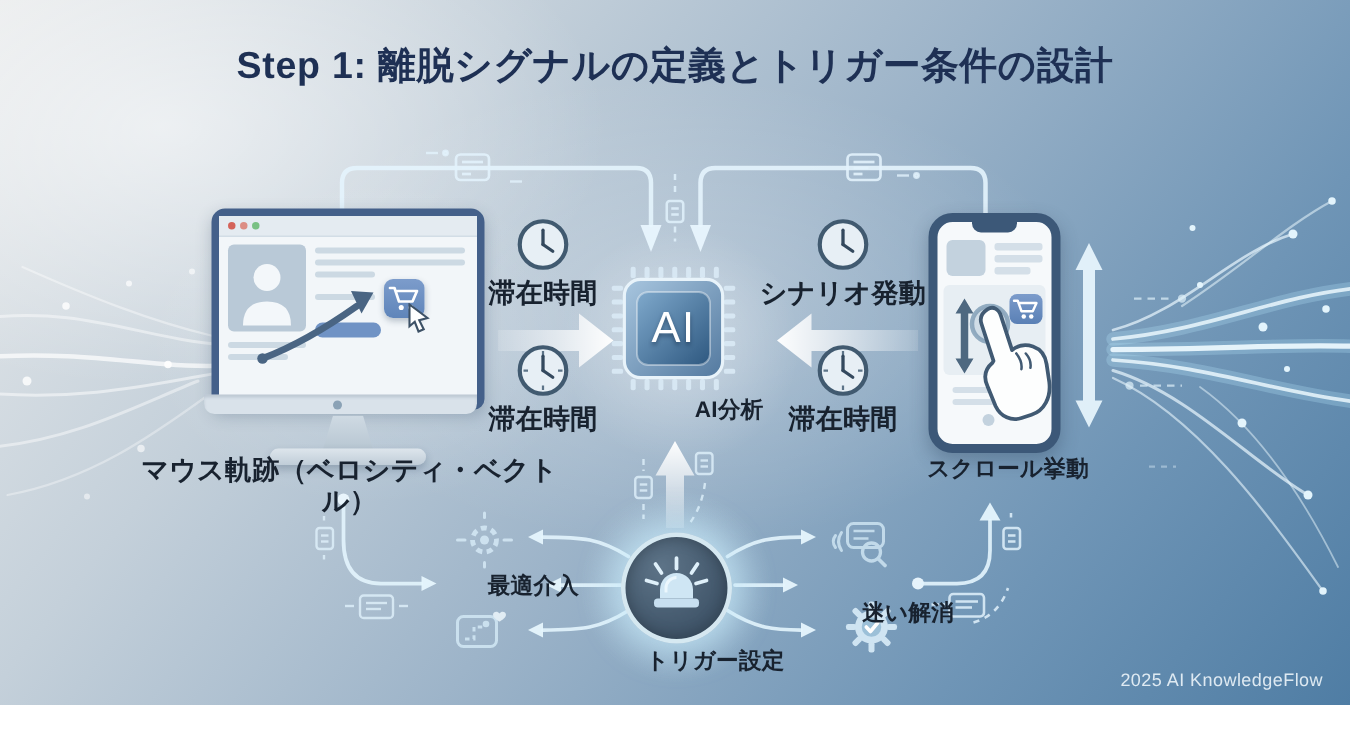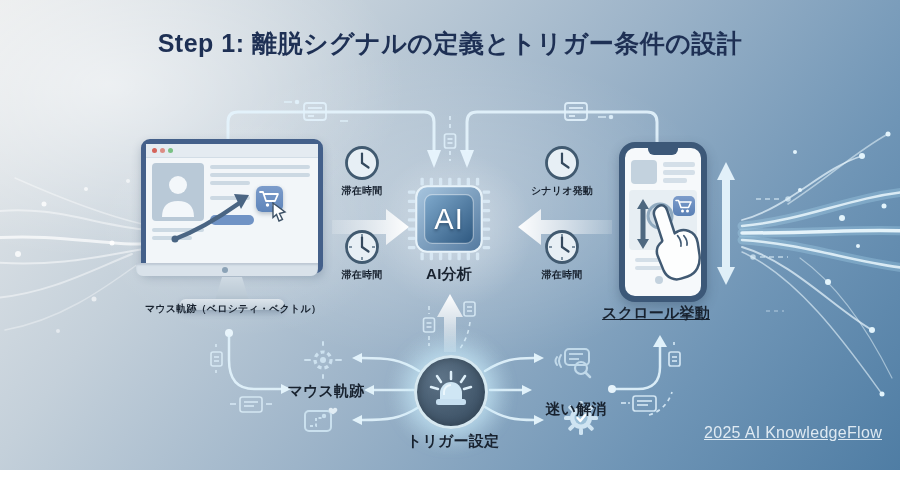--- a/index.html
+++ b/index.html
@@ -4,22 +4,22 @@
 <style>
   html,body{margin:0;padding:0;}
   body{font-family:"Liberation Sans","DejaVu Sans",sans-serif;}
   #stage{position:relative;width:900px;height:470px;overflow:hidden;
     background:
       radial-gradient(ellipse 480px 280px at 12% 18%, rgba(255,255,255,.55), transparent 62%),
       radial-gradient(ellipse 420px 240px at 50% 44%, rgba(255,255,255,.25), transparent 65%),
       linear-gradient(128deg,#e9ebec 0%,#c4d0da 28%,#9db4c9 52%,#6f95b6 78%,#4f7da4 100%);}
   .abs{position:absolute;}
   svg{display:block;}
-  .lbl{position:absolute;font-weight:700;color:#18222f;text-align:center;font-size:10px;line-height:1.15;letter-spacing:.2px;}
-  .lbl15{font-size:15px;}
+  .lbl{position:absolute;font-weight:700;color:#18222f;text-align:center;font-size:18px;line-height:1.15;letter-spacing:.2px;}
+  .lbl15{font-size:15px;text-align:right;}
   #title{position:absolute;top:27px;left:0;width:900px;text-align:center;font-size:25px;font-weight:700;color:#1e3054;letter-spacing:.5px;}
   .glow{position:absolute;border-radius:50%;pointer-events:none;}
   
   #monitor{left:141px;top:139px;width:182px;}
   #m-frame{position:relative;width:172px;height:124px;background:#f2f6f9;border:5px solid #44608a;border-radius:9px 9px 7px 7px;box-shadow:0 4px 10px rgba(40,62,90,.25);}
   #m-chrome{position:absolute;left:0;top:0;width:172px;height:13px;background:#e4ebf1;border-bottom:1px solid #d2dde6;}
   .dot{position:absolute;top:4px;width:5px;height:5px;border-radius:50%;}
   #m-chin{position:absolute;left:-5px;top:124px;width:182px;height:13px;background:#d9e2ea;border:0 solid #44608a;border-radius:0 0 7px 7px;box-shadow:inset 0 2px 2px rgba(80,100,125,.2);}
   #m-cam{position:absolute;left:86px;top:4px;width:6px;height:6px;border-radius:50%;background:#8ba2b6;}
   #m-neck{position:absolute;left:71px;top:138px;width:40px;height:23px;background:linear-gradient(#cfdae3,#b7c6d2);clip-path:polygon(25% 0,75% 0,92% 100%,8% 100%);}
@@ -28,21 +28,21 @@
   #avatarbox{position:absolute;left:6px;top:19px;width:52px;height:58px;background:#b9c9d7;border-radius:4px;}
   #pill{position:absolute;left:64px;top:71px;width:44px;height:10px;border-radius:5px;background:#7093c5;}
   #cartbtn-m{position:absolute;left:110px;top:42px;width:27px;height:26px;background:linear-gradient(#7c9ccb,#5f85ba);border-radius:6px;box-shadow:0 2px 4px rgba(40,62,90,.3);}
   
   #phone{position:absolute;left:619px;top:142px;width:76px;height:148px;background:#f6f9fb;border:6px solid #3c5878;border-radius:16px;box-shadow:0 5px 12px rgba(35,55,80,.3);}
   #notch{position:absolute;left:23px;top:0;width:30px;height:7px;background:#3c5878;border-radius:0 0 6px 6px;}
   #p-img{position:absolute;left:6px;top:12px;width:26px;height:24px;background:#c3d2de;border-radius:4px;}
   #p-mid{position:absolute;left:4px;top:42px;width:68px;height:60px;background:#e7eef3;border-radius:4px;}
   #cartbtn-p{position:absolute;left:48px;top:48px;width:22px;height:20px;background:linear-gradient(#7c9ccb,#5a80b5);border-radius:5px;}
   .pbar{background:#d4dfe8;}
-  #watermark{position:absolute;right:18px;bottom:28px;font-size:16px;color:rgba(240,247,252,.88);font-weight:400;letter-spacing:.3px;text-decoration:underline;}
+  #watermark{position:absolute;right:18px;bottom:10px;font-size:12px;color:rgba(240,247,252,.88);font-weight:400;letter-spacing:.3px;}
   
   #trigger{position:absolute;left:414px;top:355px;width:68px;height:68px;border-radius:50%;
     background:radial-gradient(circle at 36% 30%,#5d7387,#3f5468 72%);
     border:3px solid rgba(226,244,252,.92);
     box-shadow:0 0 22px 7px rgba(198,233,250,.7), inset 0 0 10px rgba(0,0,0,.25);}
   
   #chip{position:absolute;left:407px;top:177px;width:84px;height:84px;}
   #chip-ai{position:absolute;left:407px;top:177px;width:84px;height:84px;display:flex;align-items:center;justify-content:center;font-size:29px;font-weight:400;color:#fff;text-shadow:0 2px 3px rgba(10,30,55,.45);letter-spacing:1px;}
 </style>
 </head>
@@ -453,19 +453,19 @@
     <circle cx="20" cy="20" r="6.5" fill="#9cc0d8"></circle>
     <path d="M16.5,20 l2.8,3 l5,-6" fill="none" stroke="#fff" stroke-width="2.4" stroke-linecap="round" stroke-linejoin="round"></path>
   </svg>
 
   <div class="lbl" style="left:88px;top:303px;width:290px;">マウス軌跡（ベロシティ・ベクトル）</div>
   <div class="lbl" style="left:302px;top:185px;width:120px;">滞在時間</div>
   <div class="lbl" style="left:302px;top:269px;width:120px;">滞在時間</div>
   <div class="lbl" style="left:502px;top:185px;width:120px;">シナリオ発動</div>
   <div class="lbl" style="left:502px;top:269px;width:120px;">滞在時間</div>
   <div class="lbl lbl15" style="left:389px;top:265px;width:120px;">AI分析</div>
-  <div class="lbl lbl15" style="left:586px;top:304px;width:140px;text-decoration:underline;">スクロール挙動</div>
+  <div class="lbl lbl15" style="left:586px;top:304px;width:140px;">スクロール挙動</div>
   <div class="lbl lbl15" style="left:383px;top:432px;width:140px;">トリガー設定</div>
-  <div class="lbl lbl15" style="left:266px;top:382px;width:120px;">マウス軌跡</div>
+  <div class="lbl lbl15" style="left:266px;top:382px;width:120px;">最適介入</div>
   <div class="lbl lbl15" style="left:516px;top:400px;width:120px;">迷い解消</div>
 
   <div id="watermark">2025 AI KnowledgeFlow</div>
 </div>
 
 </body></html>

